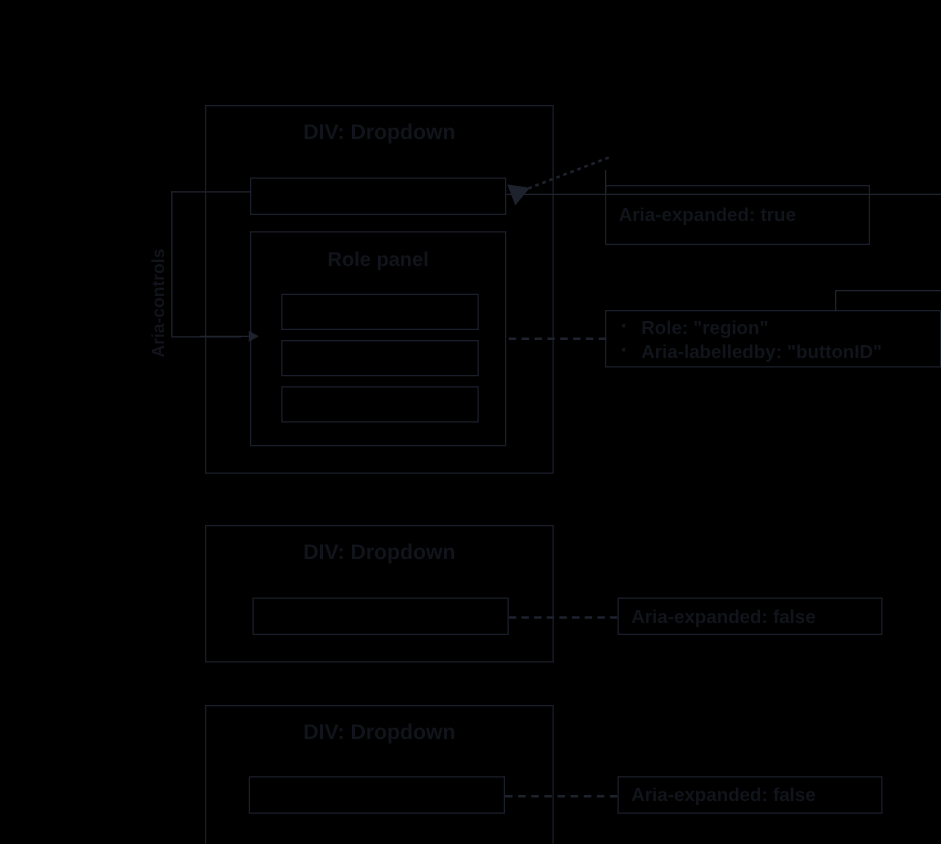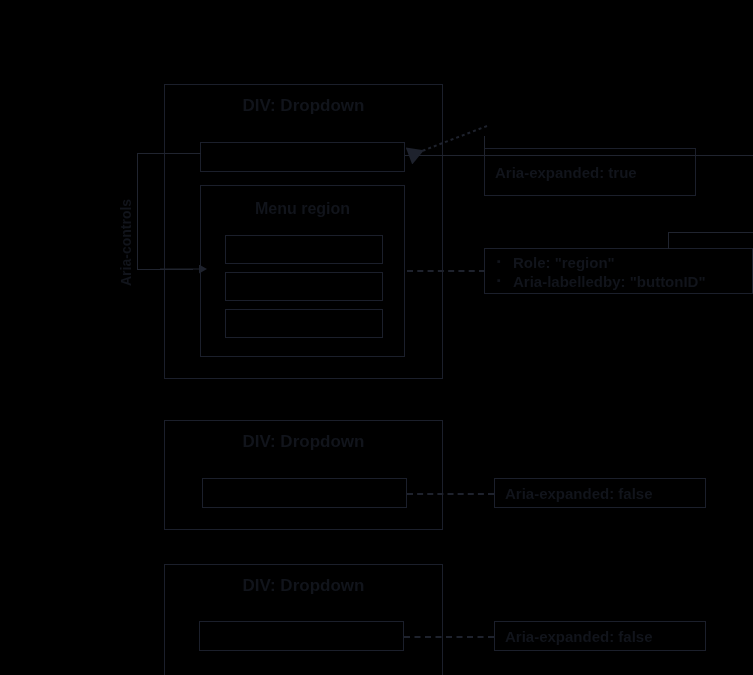--- a/index.html
+++ b/index.html
@@ -161,21 +161,21 @@
 
 
   <div class="div-dropdown" style="left:164px; top:84px; width:279px; height:295px;"></div>
 
   <div class="box-title" style="left:164px; top:96px; width:279px;">DIV: Dropdown</div>
 
   <div class="btn-rect" style="left:200px; top:142px; width:205px; height:30px;"></div>
 
   <div class="menu-panel" style="left:200px; top:185px; width:205px; height:172px;"></div>
 
-  <div class="box-title" style="left:200px; top:200px; width:205px; font-size:16px;">Menu region</div>
+  <div class="box-title" style="left:200px; top:200px; width:205px; font-size:16px;">Role panel</div>
 
   <div class="menu-item" style="left:225px; top:235px; width:158px; height:29px;"></div>
   <div class="menu-item" style="left:225px; top:272px; width:158px; height:29px;"></div>
   <div class="menu-item" style="left:225px; top:309px; width:158px; height:29px;"></div>
 
   <div class="line-h" style="left:137px; top:153px; width:64px;"></div>
   <div class="line-v" style="left:137px; top:153px; height:116px;"></div>
   <div class="line-h" style="left:137px; top:269px; width:56px;"></div>
 
   <div class="vlabel" style="left:118px; top:286px;">Aria-controls</div>

